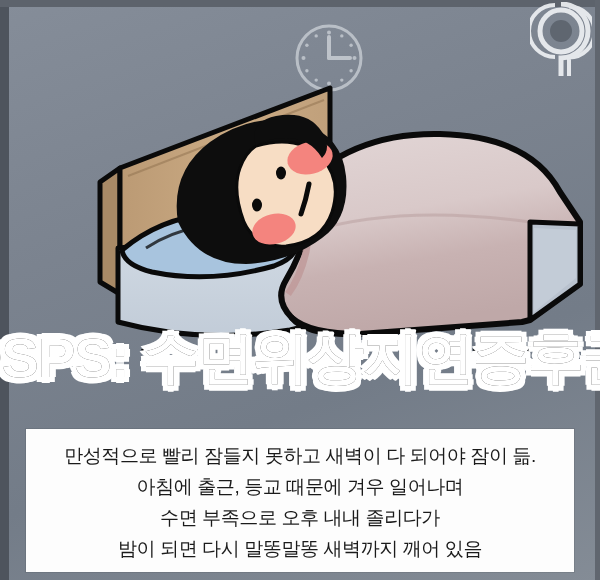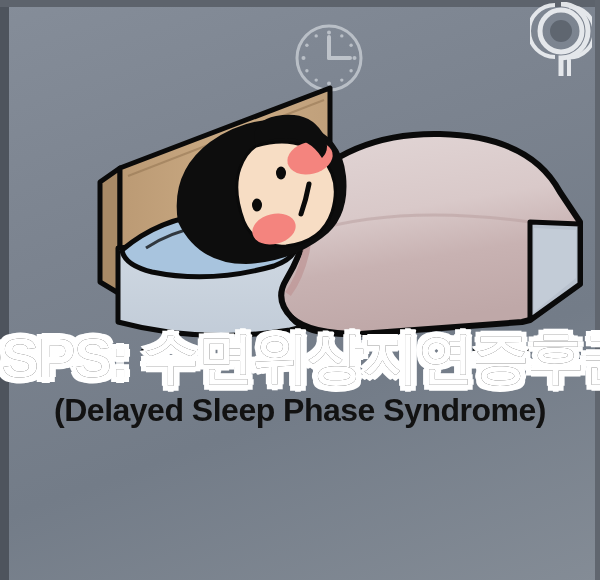--- a/index.html
+++ b/index.html
@@ -209,16 +209,23 @@
         <path d="M196 74 Q188 50 216 44 Q248 38 262 60 Q272 76 262 86
                  Q250 66 226 66 Q206 66 196 74 Z" fill="#0d0d0d"></path>
       </g>
     </svg>
   </div>
 
   <div id="headline">
     <div id="headline-text">DSPS: 수면위상지연증후군</div>
   </div>
 
-  <div id="subtitle">(Delayed Sleep Phase Syndrome)</div>
-
+
+  <div id="body-panel">
+    <div id="body-lines">
+      <div class="body-line">만성적으로 빨리 잠들지 못하고 새벽이 다 되어야 잠이 듦.</div>
+      <div class="body-line">아침에 출근, 등교 때문에 겨우 일어나며</div>
+      <div class="body-line">수면 부족으로 오후 내내 졸리다가</div>
+      <div class="body-line">밤이 되면 다시 말똥말똥 새벽까지 깨어 있음</div>
+    </div>
+  </div>
 
 </div>
 
 </body></html>

